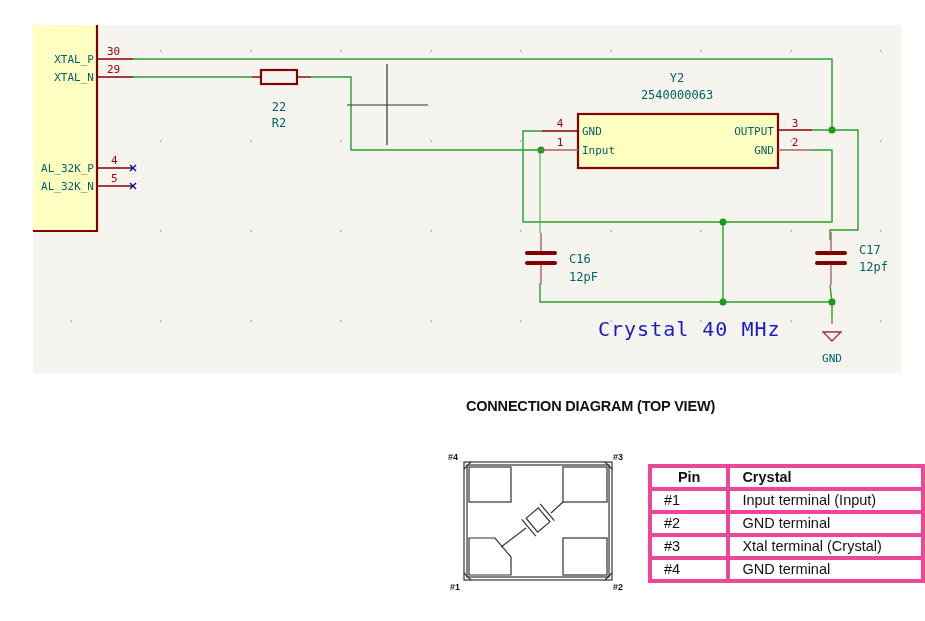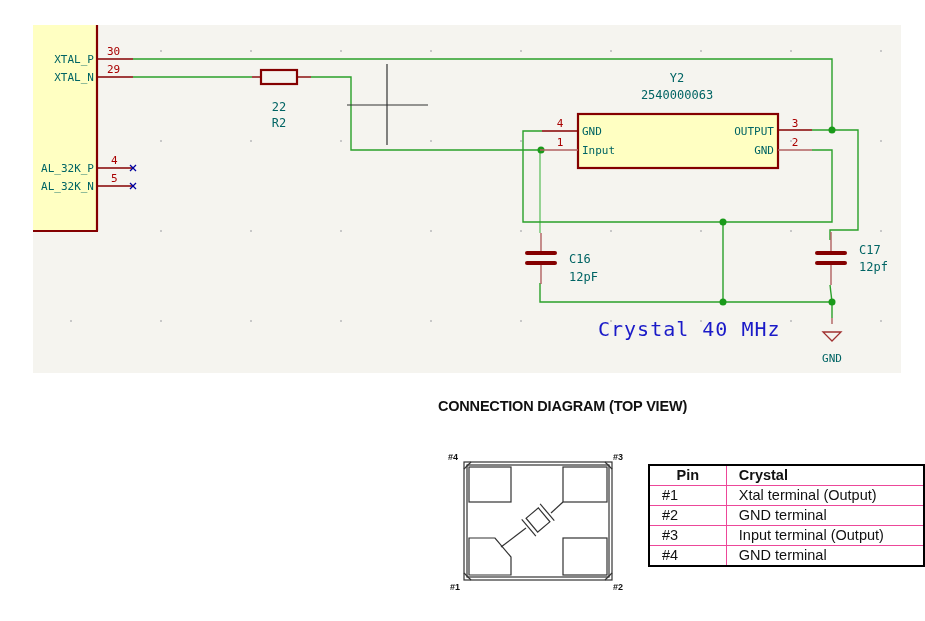--- a/index.html
+++ b/index.html
@@ -1,31 +1,31 @@
 <!DOCTYPE html>
 <html><head>
 <meta charset="utf-8">
 <style>
   html, body { margin: 0; padding: 0; background: #ffffff; }
   body { width: 925px; height: 621px; position: relative; overflow: hidden; font-family: "DejaVu Sans Mono", monospace; }
   #schematic { position: absolute; left: 0; top: 0; }
   .sch-text { font-family: "DejaVu Sans Mono", monospace; }
   #pinout { position: absolute; left: 0; top: 0; }
   .conn-title {
-    position: absolute; left: 438px; top: 398px;
+    position: absolute; left: 466px; top: 398px;
     font-family: "Liberation Sans", sans-serif; font-weight: bold; font-size: 14.5px;
     color: #111; letter-spacing: -0.2px;
   }
   table.pins {
     position: absolute; left: 648px; top: 464px;
     border-collapse: collapse; border: 2px solid #000;
     font-family: "Liberation Sans", sans-serif; font-size: 14.5px; color: #111;
   }
   table.pins td, table.pins th {
-    border: 1px solid #ec4899; padding: 0 12px; height: 19px; line-height: 19px; text-align: left;
+    border: 4px solid #ec4899; padding: 0 12px; height: 19px; line-height: 19px; text-align: left;
   }
   table.pins th { font-weight: bold; }
   table.pins th.pin-h { text-align: center; width: 52px; }
   table.pins td.pin-c { width: 52px; }
   table.pins .fn-c { width: 173px; }
   .pkg-label { position: absolute; font-family: "Liberation Sans", sans-serif; font-weight: bold; font-size: 9px; color: #111; }
 </style>
 </head>
 <body>
 
@@ -223,28 +223,28 @@
 <table class="pins">
   <thead>
     <tr>
       <th class="pin-h">Pin</th>
       <th class="fn-c">Crystal</th>
     </tr>
   </thead>
   <tbody>
     <tr>
       <td class="pin-c">#1</td>
-      <td class="fn-c">Xtal terminal (Output)</td>
+      <td class="fn-c">Input terminal (Input)</td>
     </tr>
     <tr>
       <td class="pin-c">#2</td>
       <td class="fn-c">GND terminal</td>
     </tr>
     <tr>
       <td class="pin-c">#3</td>
-      <td class="fn-c">Input terminal (Output)</td>
+      <td class="fn-c">Xtal terminal (Crystal)</td>
     </tr>
     <tr>
       <td class="pin-c">#4</td>
       <td class="fn-c">GND terminal</td>
     </tr>
   </tbody>
 </table>
 
 </body></html>

